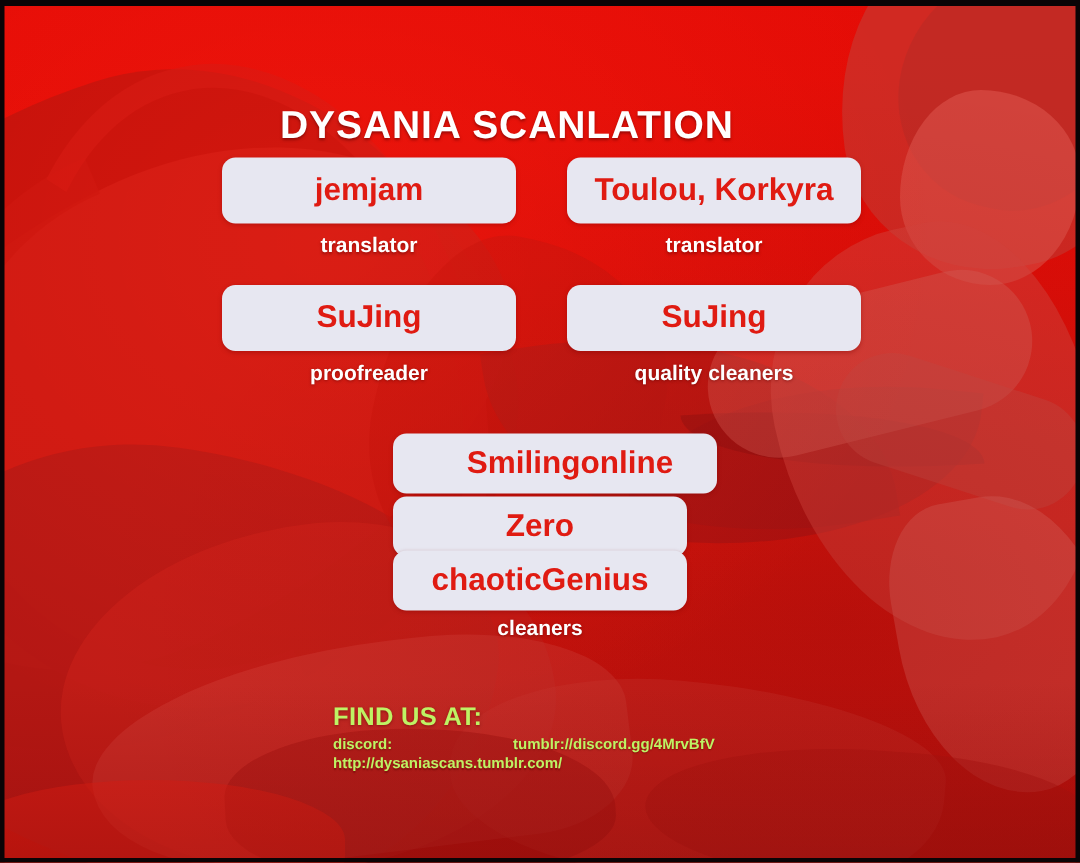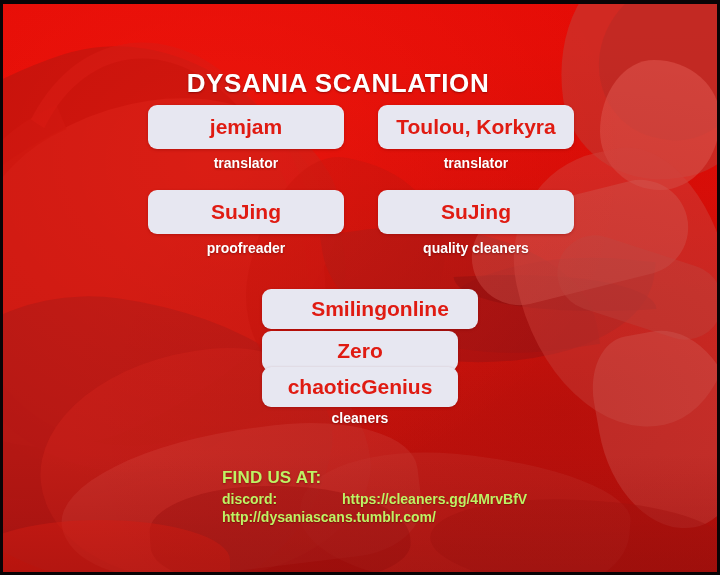--- a/index.html
+++ b/index.html
@@ -323,21 +323,21 @@
   .footer-title {
     font-size: 17px;
     font-weight: bold;
     letter-spacing: 0.2px;
     text-shadow: 0 1px 2px rgba(90,0,0,0.5);
     margin-bottom: 2px;
   }
   .footer-row {
     display: flex;
     align-items: baseline;
-    font-size: 14px;
+    font-size: 10px;
     font-weight: bold;
     line-height: 1.32;
     text-shadow: 0 1px 1px rgba(80,0,0,0.45);
   }
   .footer-key {
     width: 120px;
     flex: none;
   }
   .footer-val {
     flex: 1;
@@ -406,21 +406,21 @@
     <div class="name-box box-cleaner1">Smilingonline</div>
     <div class="name-box box-cleaner2">Zero</div>
     <div class="name-box box-cleaner3">chaoticGenius</div>
     <div class="role-label lbl-cleaners">cleaners</div>
 
     <div class="footer">
       <div class="footer-title">FIND US AT:</div>
 
       <div class="footer-row">
         <span class="footer-key">discord:</span>
-        <span class="footer-val">https://cleaners.gg/4MrvBfV</span>
+        <span class="footer-val">tumblr://discord.gg/4MrvBfV</span>
       </div>
 
       <div class="footer-row">
         <span class="footer-val">http://dysaniascans.tumblr.com/</span>
       </div>
     </div>
 
   </div>
 </div>
 

